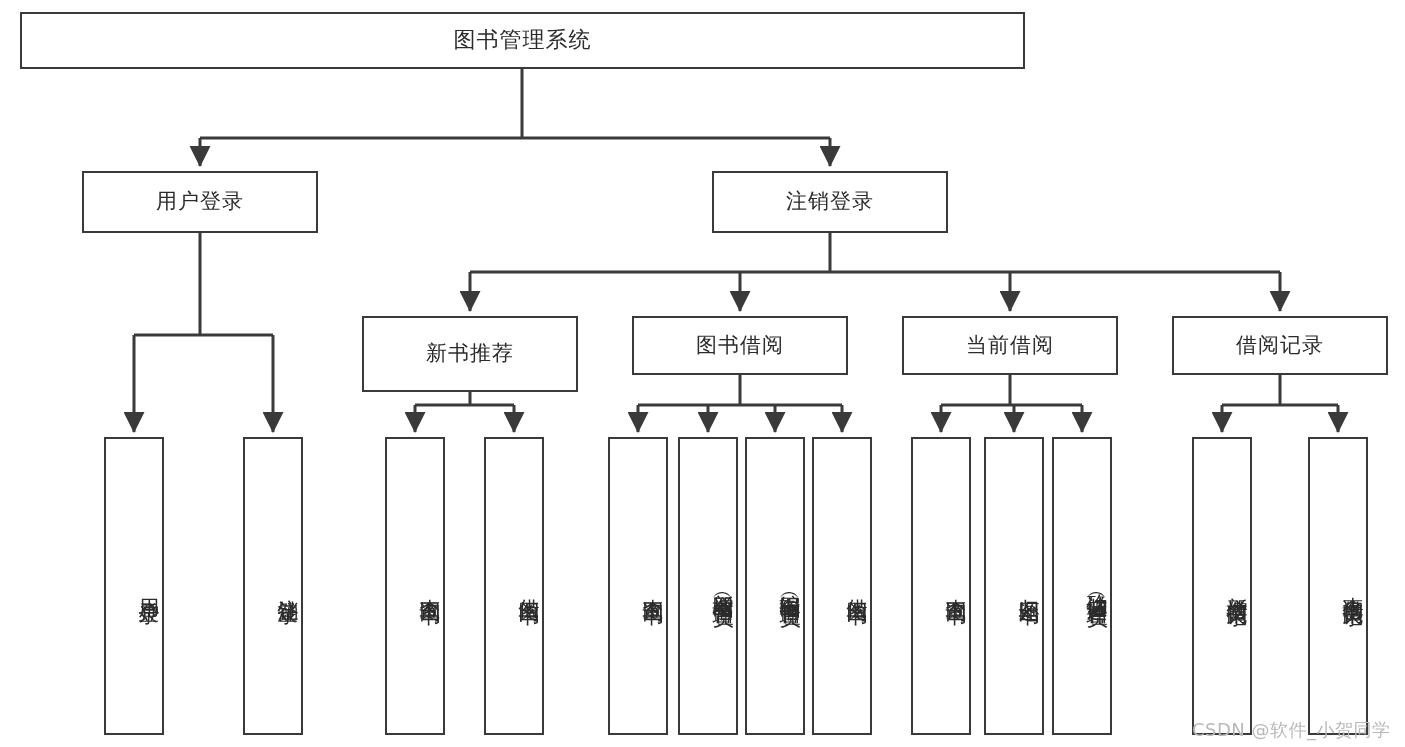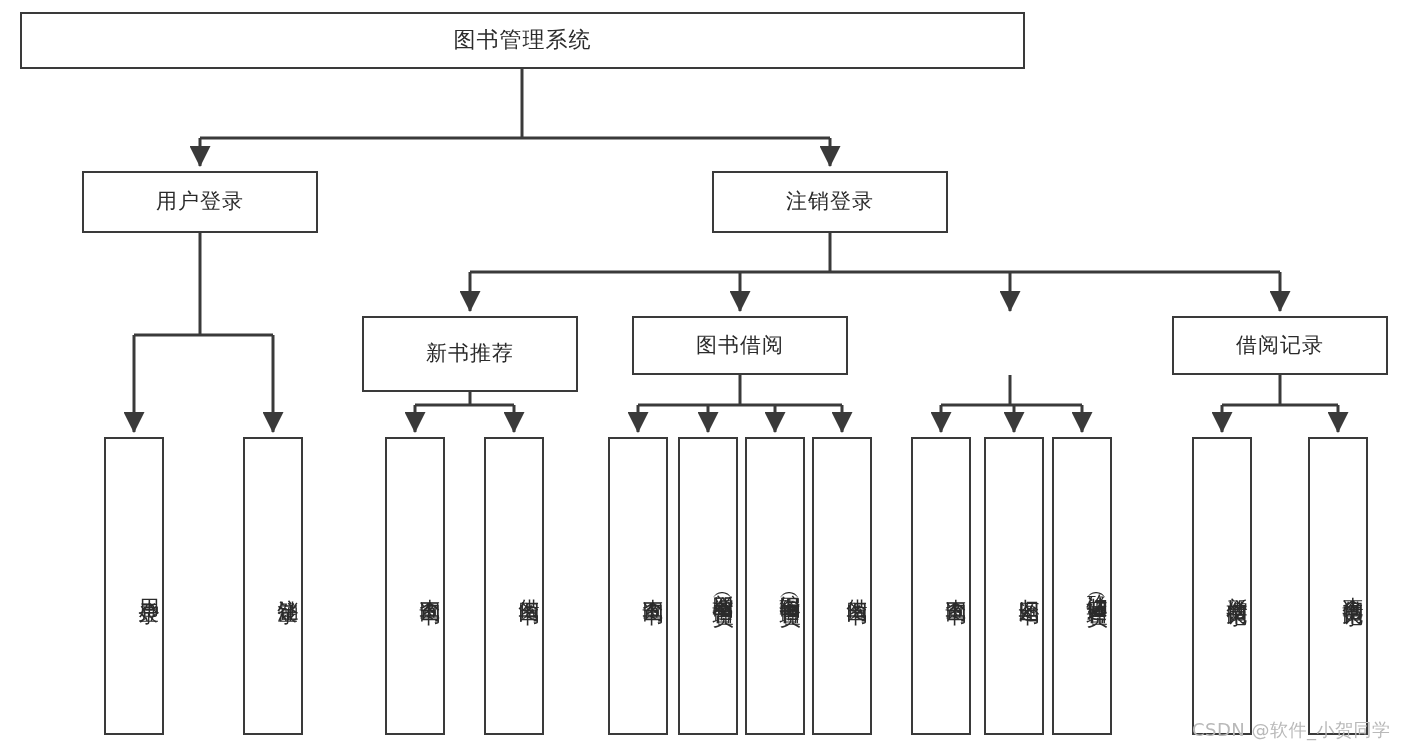--- a/index.html
+++ b/index.html
@@ -146,20 +146,23 @@
   <div class="node horiz" style="left:712px; top:171px; width:236px; height:62px;">
     <span>注销登录</span>
   </div>
 
   <div class="node horiz" style="left:362px; top:316px; width:216px; height:76px;">
     <span>新书推荐</span>
   </div>
   <div class="node horiz" style="left:632px; top:316px; width:216px; height:59px;">
     <span>图书借阅</span>
   </div>
+  <div class="node horiz" style="left:902px; top:316px; width:216px; height:59px;">
+    <span>当前借阅</span>
+  </div>
   <div class="node horiz" style="left:1172px; top:316px; width:216px; height:59px;">
     <span>借阅记录</span>
   </div>
 
   <div class="node vert" style="left:104px; top:437px; width:60px; height:298px;">
     <span class="vtext">用户登录</span>
   </div>
   <div class="node vert" style="left:243px; top:437px; width:60px; height:298px;">
     <span class="vtext">注销登录</span>
   </div>

